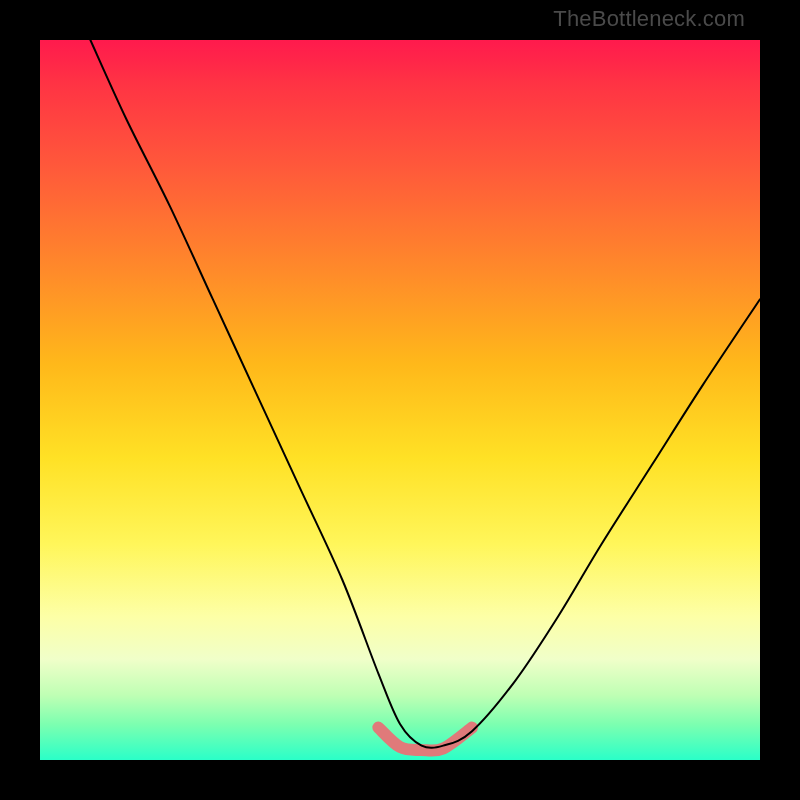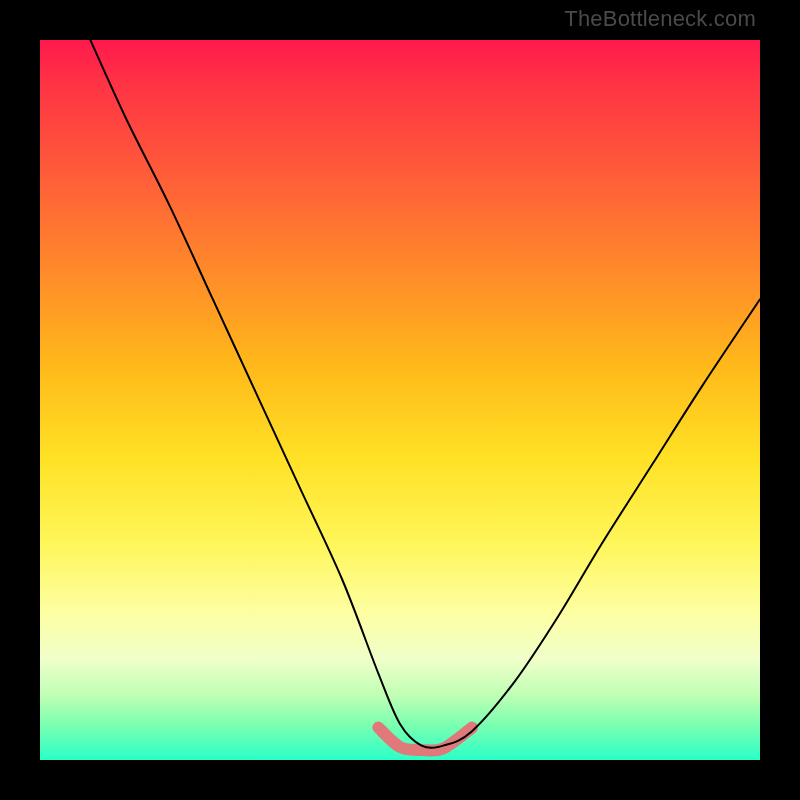--- a/index.html
+++ b/index.html
@@ -40,21 +40,21 @@
       #fdffa6 80%,
       #f0ffc9 86%,
       #bfffb4 91%,
       #7dffb0 95%,
       #2affc8 100%
     );
   }
   .watermark {
     position: absolute;
     top: 6px;
-    right: 44px;
+    right: 55px;
     color: #4a4a4a;
     font-size: 22px;
     font-weight: 500;
     letter-spacing: 0.2px;
   }
   svg.curves {
     position: absolute;
     left: 0; top: 0;
     width: 100%;
     height: 100%;

